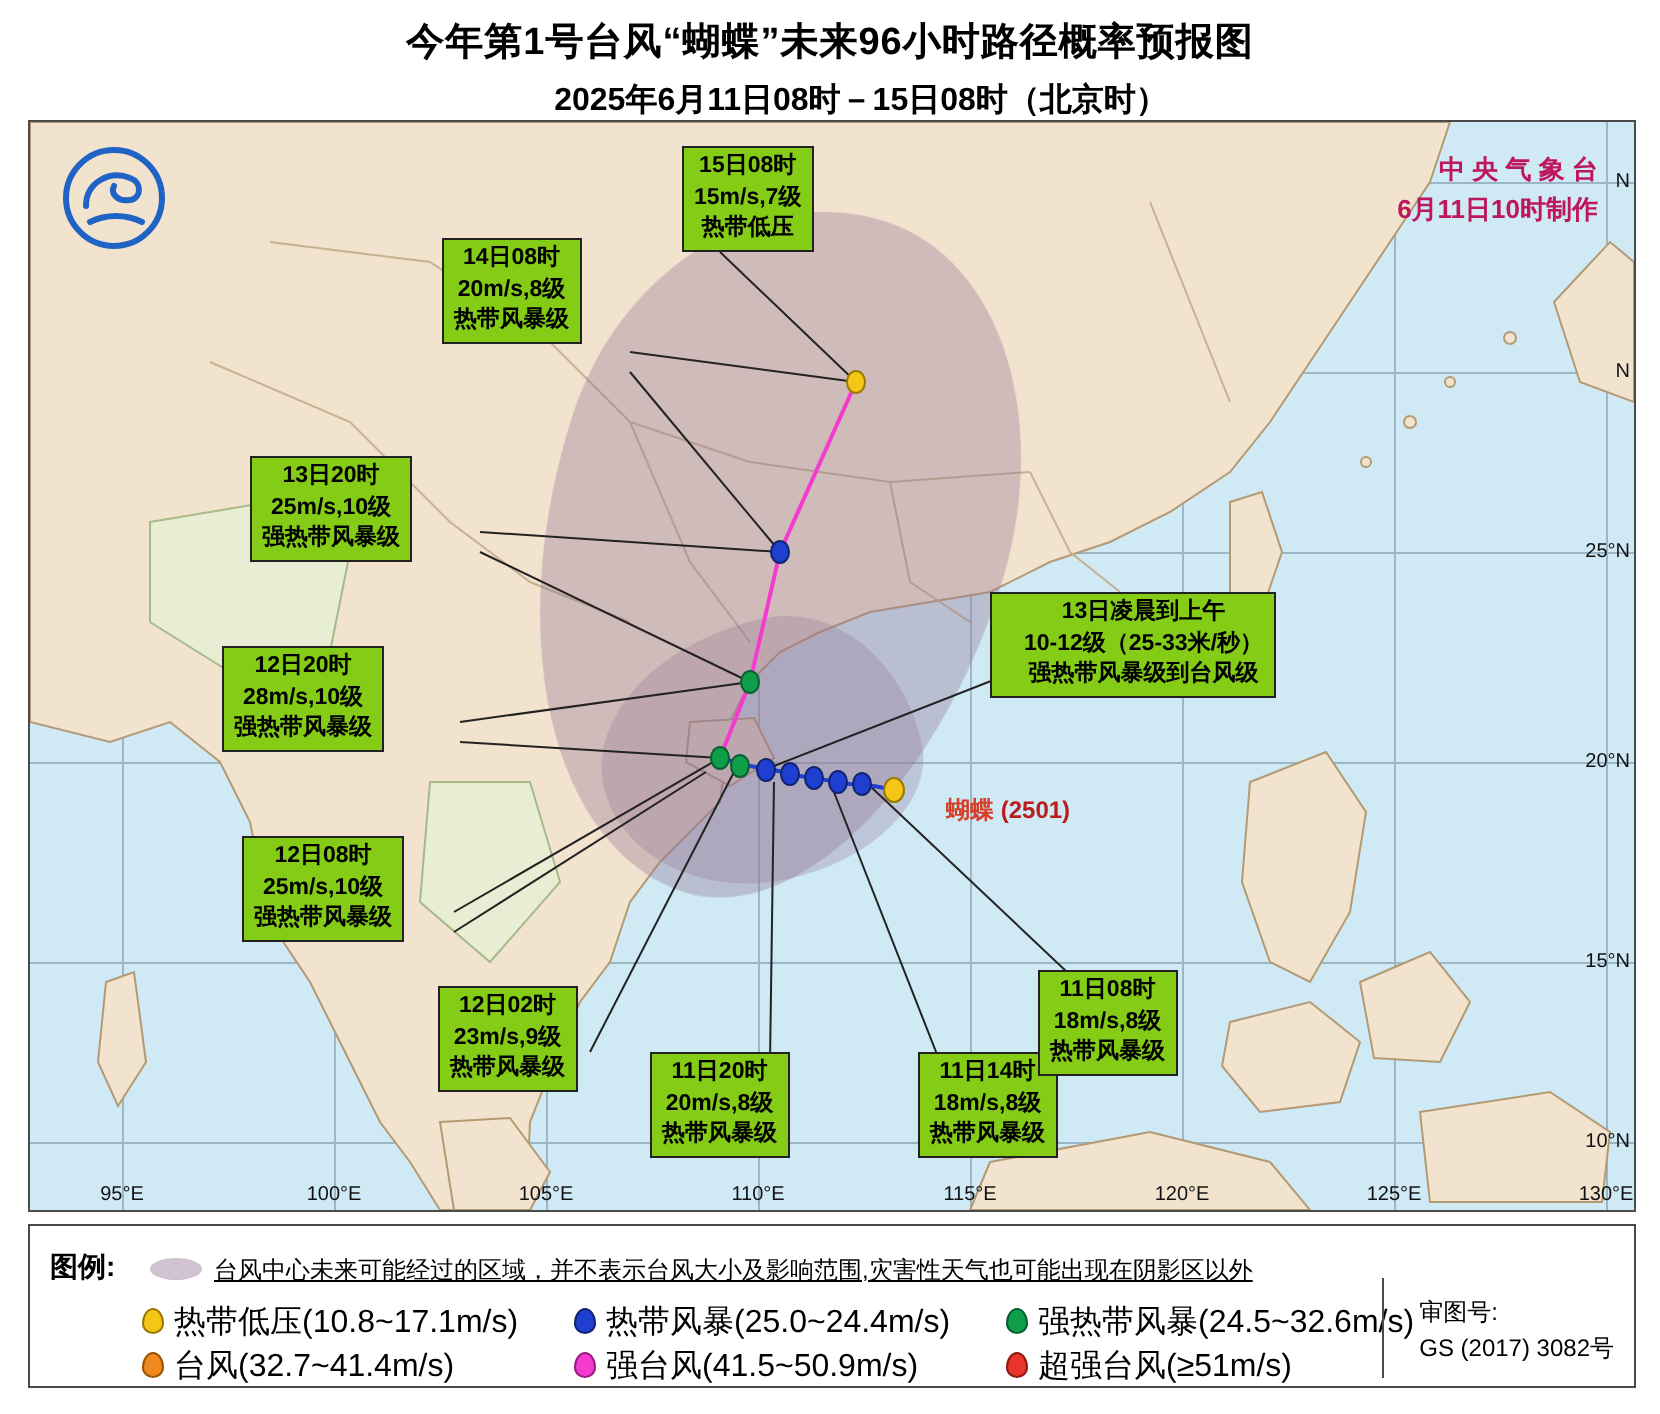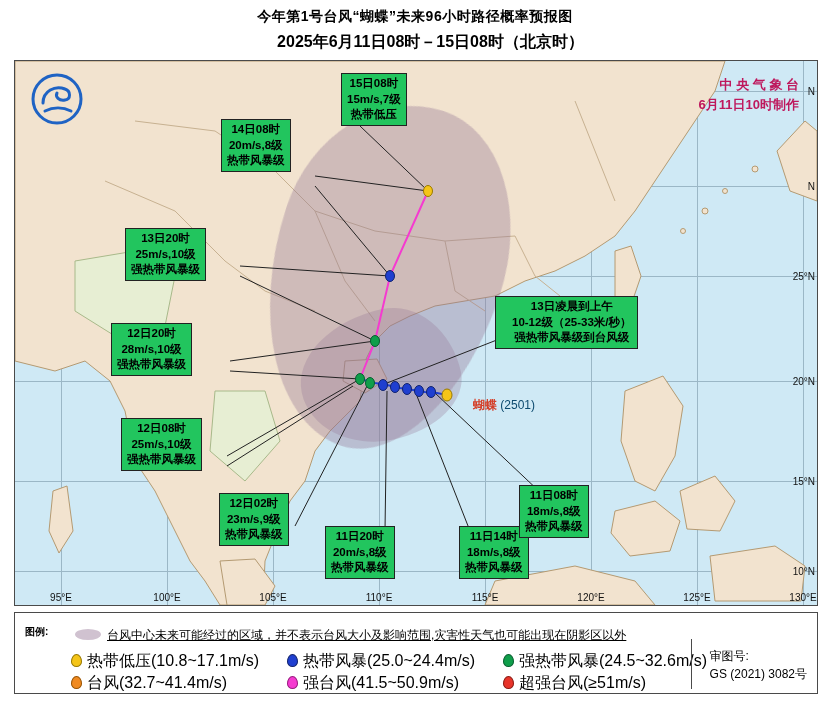--- a/index.html
+++ b/index.html
@@ -9,21 +9,21 @@
     font-family:"Liberation Sans","DejaVu Sans",sans-serif;
     color:#000;
     position:relative;
     overflow:hidden;
   }
   
   #title-block{
     position:absolute;top:8px;left:0;width:830px;text-align:center;
   }
   #title-main{
-    font-size:14px;font-weight:bold;letter-spacing:.5px;
+    font-size:19px;font-weight:bold;letter-spacing:.5px;
   }
   #title-sub{
     font-size:16px;font-weight:bold;margin-top:6px;padding-left:31px;
   }
   
   #map-frame{
     position:absolute;left:14px;top:60px;width:802px;height:544px;
     border:1px solid #4a4a4a;
     background:#cfe9f5;
     overflow:hidden;
@@ -63,40 +63,40 @@
     left:285px;top:250px;width:160px;height:130px;
     background:rgba(150,120,150,0.30);
     border-radius:60% 40% 50% 50% / 50% 60% 40% 50%;
     transform:rotate(-12deg);
   }
   
   #track-svg{position:absolute;left:0;top:0;width:802px;height:544px;}
   
   .callout{
     position:absolute;
-    background:#22c55e;
+    background:#84cc16;
     border:1px solid #222;
     font-size:11.5px;
     line-height:1.35;
     padding:2px 5px;
     white-space:nowrap;
     text-align:center;
     font-weight:bold;
   }
   .typhoon-name{
     position:absolute;font-size:12px;font-weight:bold;color:#d4402a;
   }
-  .typhoon-id{color:#0c4a6e;font-weight:normal;}
+  .typhoon-id{color:#b91c1c;font-weight:bold;}
   
   #legend{
     position:absolute;left:14px;top:612px;width:802px;height:80px;
     border:1px solid #4a4a4a;background:#fff;
   }
   #legend-title{
-    position:absolute;left:10px;top:12px;font-size:10px;font-weight:bold;
+    position:absolute;left:10px;top:12px;font-size:14px;font-weight:bold;
   }
   #legend-note{
     position:absolute;left:60px;top:14px;font-size:12px;text-decoration:underline;
   }
   .lg-item{position:absolute;font-size:16px;white-space:nowrap;}
   .lg-dot{
     display:inline-block;width:9px;height:11px;margin-right:5px;
     vertical-align:-1px;
     border-radius:50% 50% 50% 50% / 60% 60% 40% 40%;
   }
@@ -329,15 +329,15 @@
   <div class="lg-item" style="left:272px;top:60px;">
     <span class="lg-dot" style="background:#f53ad0;border:1px solid #9a1a80;"></span><span>强台风(41.5~50.9m/s)</span>
   </div>
   <div class="lg-item" style="left:488px;top:60px;">
     <span class="lg-dot" style="background:#e8342a;border:1px solid #8c1a12;"></span><span>超强台风(≥51m/s)</span>
   </div>
 
   <div id="legend-divider"></div>
   <div id="audit">
     <div>审图号:</div>
-    <div>GS (2021) 3082号</div>
+    <div>GS (2017) 3082号</div>
   </div>
 </div>
 
 </body></html>

